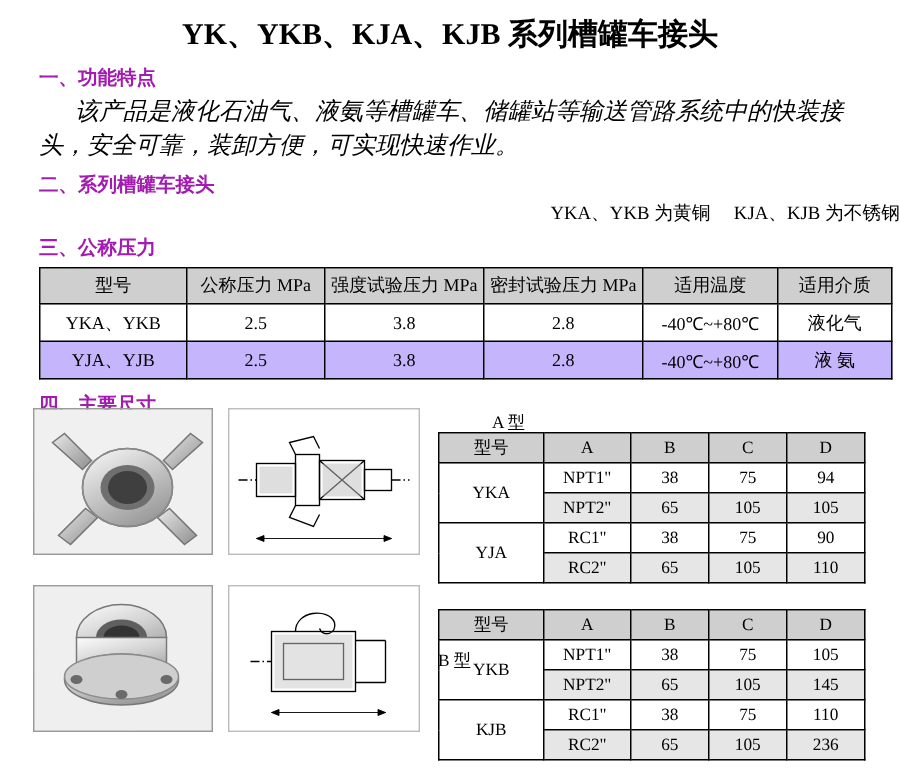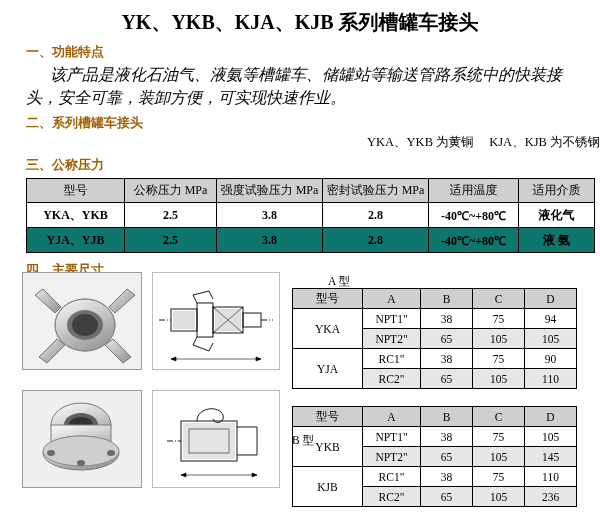--- a/index.html
+++ b/index.html
@@ -24,21 +24,21 @@
     text-align: center;
     font-size: 20px;
     font-weight: bold;
     font-family: "Liberation Serif", serif;
     letter-spacing: 0px;
     padding-top: 9px;
     padding-bottom: 2px;
     color: #000;
   }
   .sec-head {
-    color: #a16207;
+    color: #a21caf;
     font-weight: bold;
     font-size: 13px;
     margin: 5px 0 2px 26px;
     font-family: "Liberation Serif", serif;
   }
   .para {
     font-size: 16px;
     line-height: 1.45;
     margin: 0 22px 0 26px;
     text-indent: 24px;
@@ -58,29 +58,28 @@
     width: 548px;
     table-layout: fixed;
   }
   table.spec th, table.spec td {
     border: 1px solid #000;
     text-align: center;
     font-size: 12px;
     height: 24px;
     font-family: "Liberation Serif", serif;
     padding: 0;
-    font-weight: bold;
   }
   table.spec thead th {
     background: #cfcfcf;
     font-weight: normal;
     height: 23px;
   }
   table.spec tbody tr.alt td {
-    background: #0f766e;
+    background: #c4b5fd;
   }
   .img-box {
     position: absolute;
     border: 1px solid #9a9a9a;
     background: #f2f2f2;
     overflow: hidden;
   }
   .photo1 { left: 22px; top: 272px; width: 118px; height: 96px; background: linear-gradient(160deg,#f6f6f6 0%,#e2e2e2 45%,#d2d2d2 100%); }
   .photo2 { left: 22px; top: 390px; width: 118px; height: 96px; background: linear-gradient(160deg,#f6f6f6 0%,#e2e2e2 45%,#d2d2d2 100%); }
   .draw1 { left: 152px; top: 272px; width: 126px; height: 96px; background:#ffffff; border-color:#bdbdbd;}

